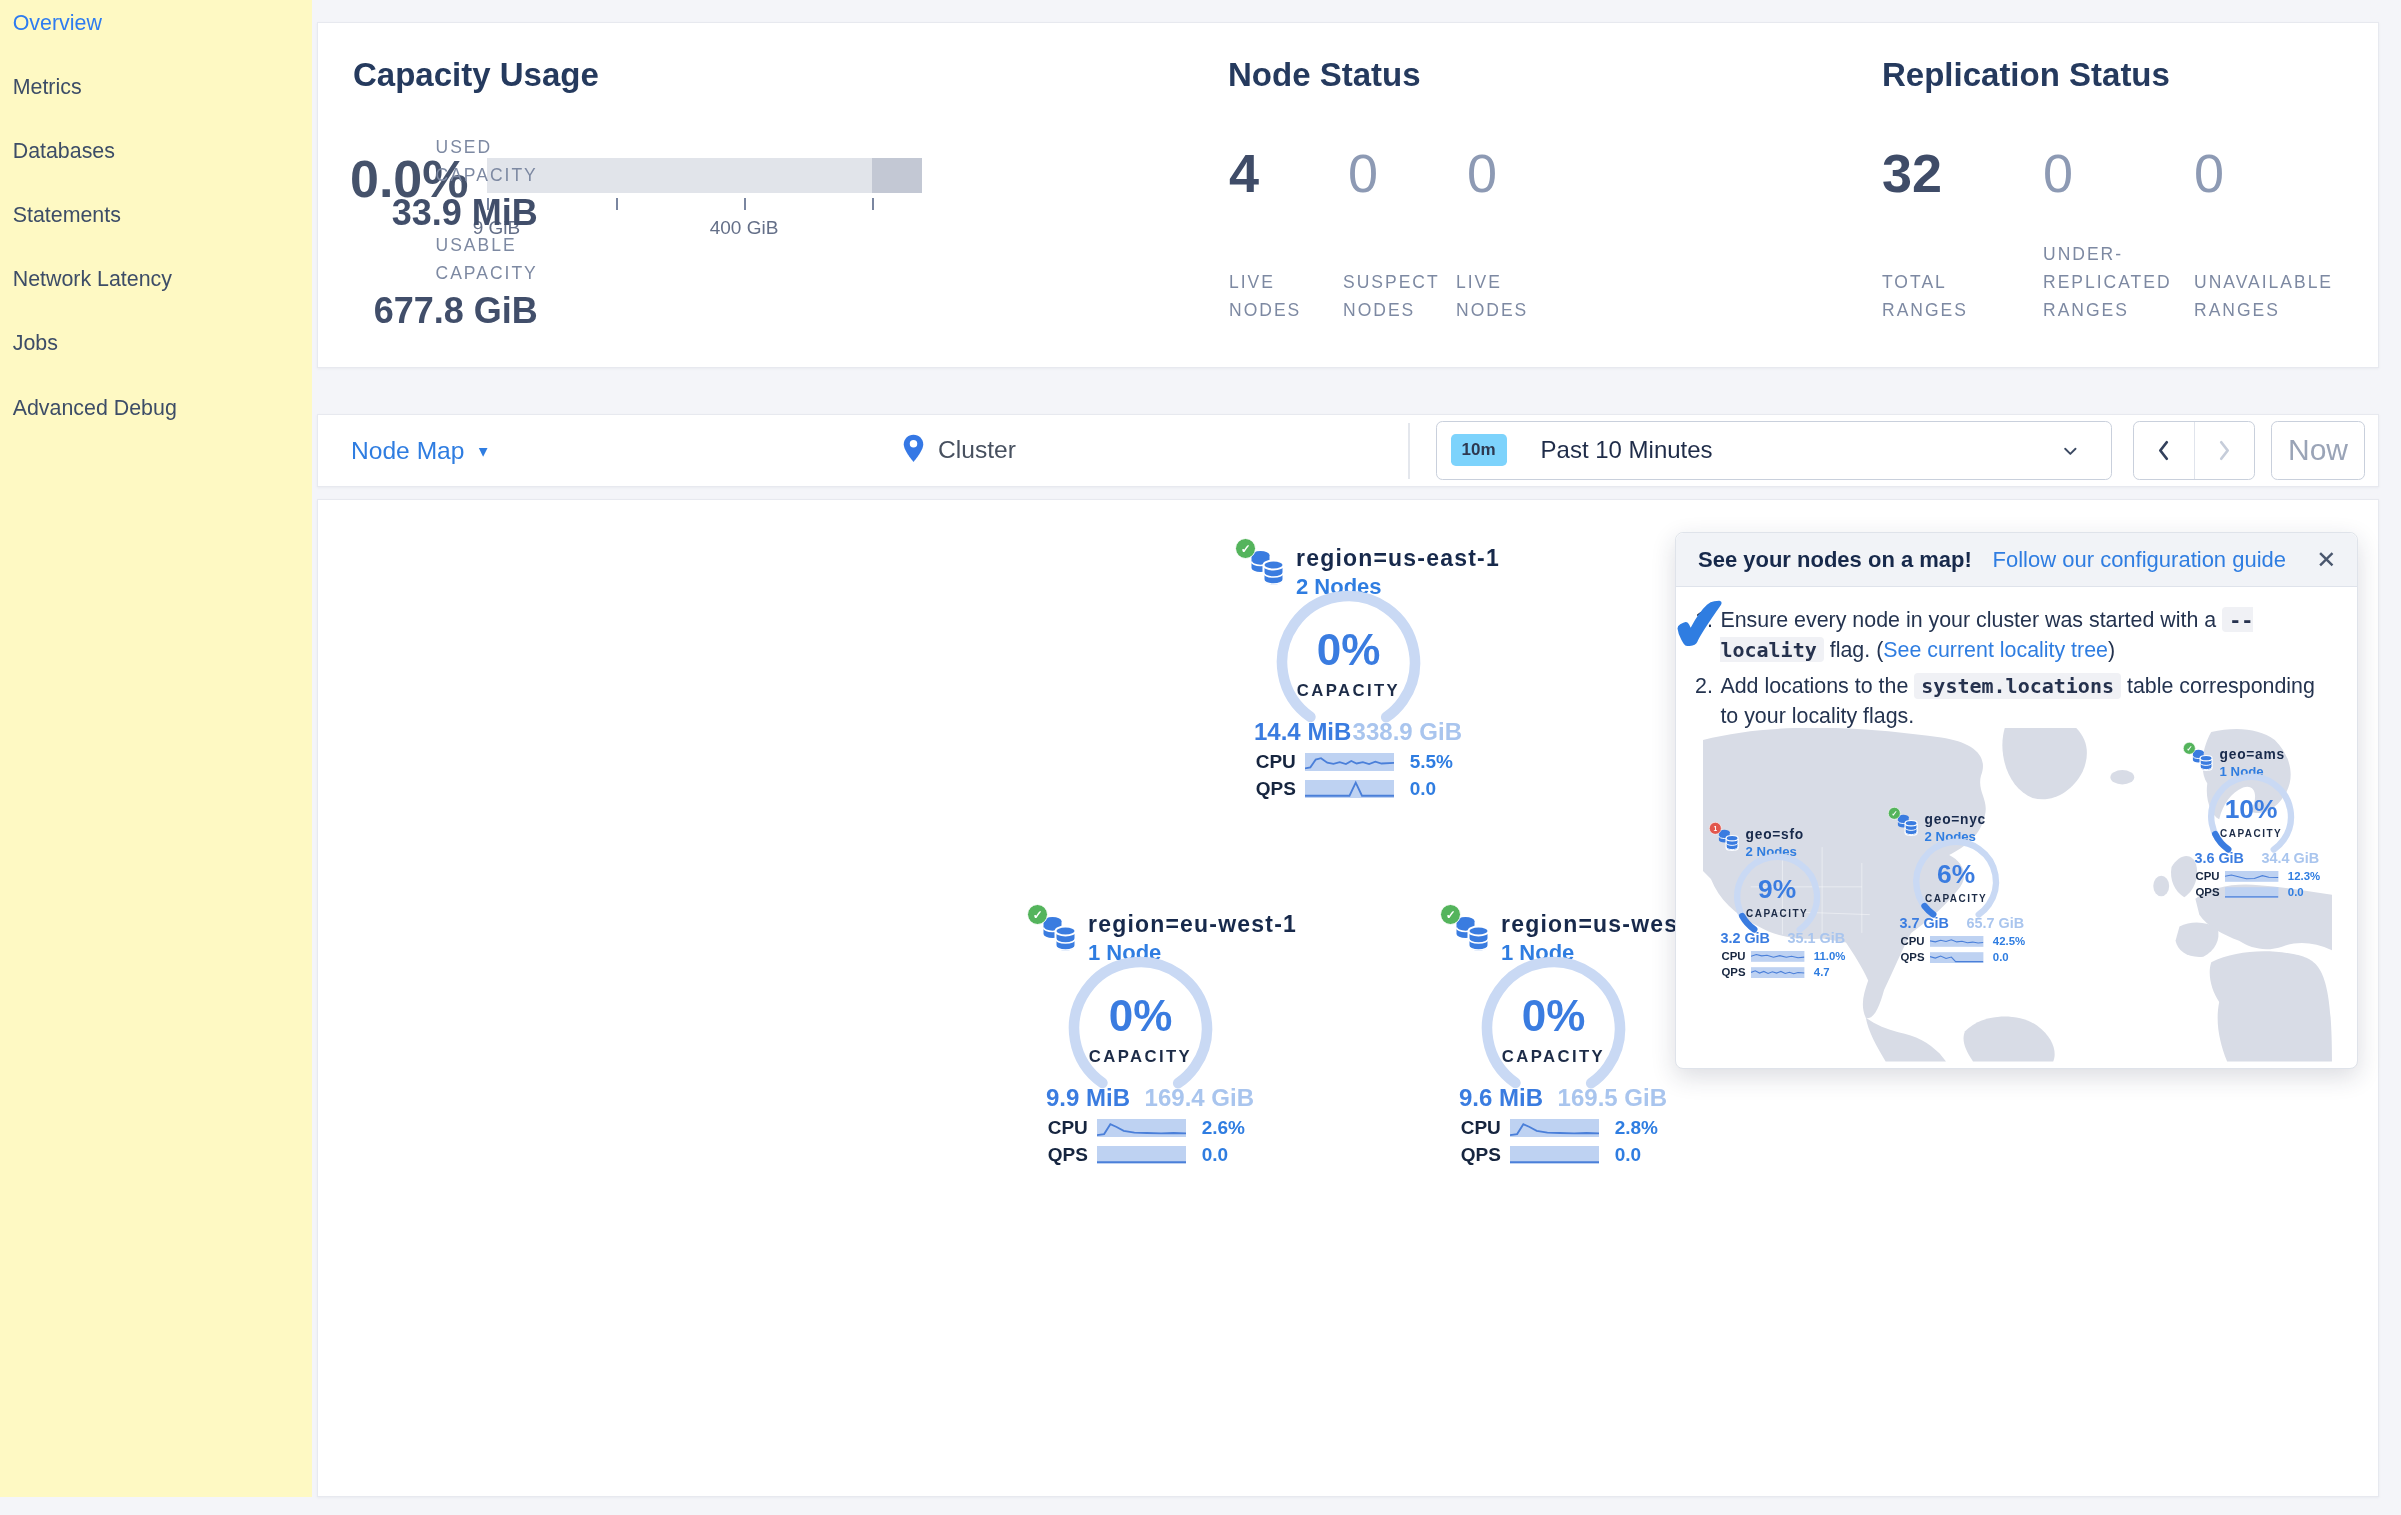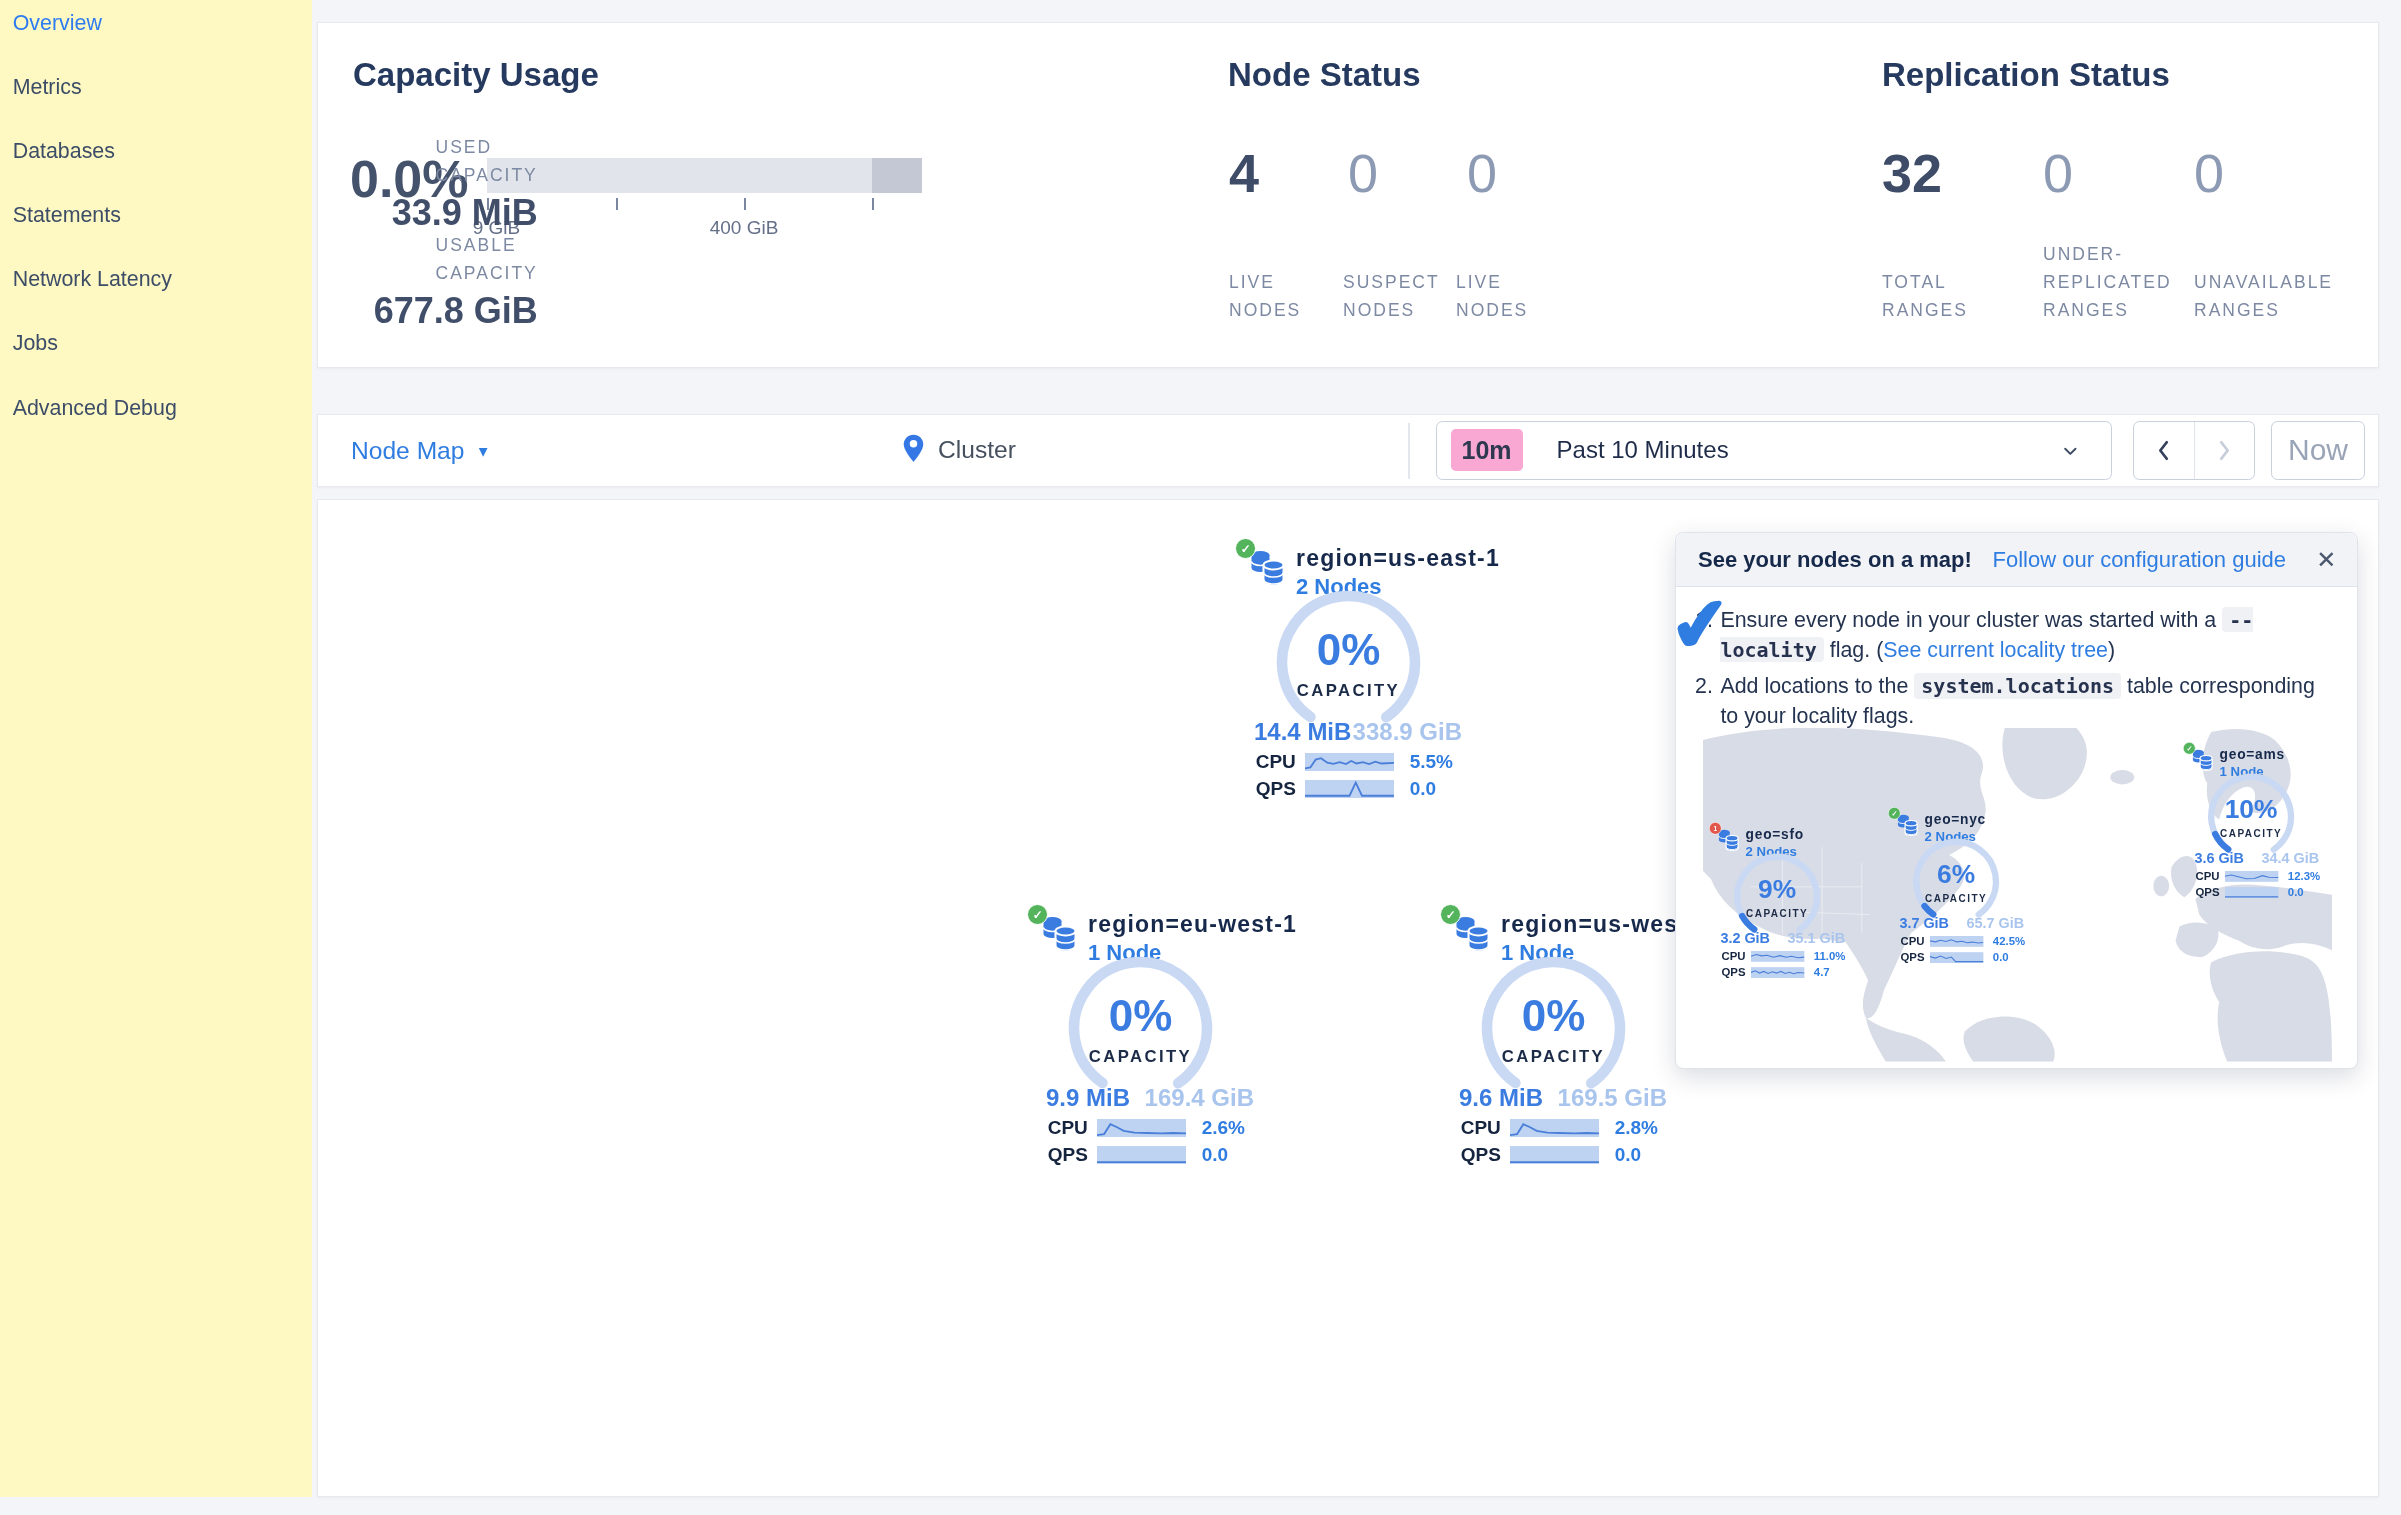--- a/index.html
+++ b/index.html
@@ -34,21 +34,21 @@
   .cu-value { font-size:36px; font-weight:700; color:#414e6a; margin-left:20.7px; position:relative; top:3.2px; }
   .cu-gap { width:62px; }
 
   
   .viewlink { position:absolute; left:33px; top:22px; font-size:24.6px; font-weight:500; color:#2f7de1; cursor:pointer; }
   .viewlink .caret { font-size:17.5px; margin-left:14.3px; position:relative; top:-2.4px; }
   .crumb { position:absolute; left:582px; top:17.5px; display:flex; align-items:center; cursor:default; }
   .crumb-label { font-size:24.6px; color:#47505f; margin-left:11px; }
   .tb-divider { position:absolute; left:1090px; top:8px; width:1.6px; height:56px; background:#e4e7ed; }
   .dropdown { position:absolute; left:1118px; top:5.6px; width:676px; height:59px; border:0.8px solid #c9d0dc; border-radius:6.4px; background:#fff; display:flex; align-items:center; cursor:pointer; }
-  .dd-badge { margin-left:13.5px; padding:6.4px 11px; background:#f9a8d4; border-radius:4.8px; font-size:25px; font-weight:700; color:#2e3950; }
+  .dd-badge { margin-left:13.5px; padding:6.4px 11px; background:#7dd3fc; border-radius:4.8px; font-size:17px; font-weight:700; color:#2e3950; }
   .dd-label { margin-left:34px; font-size:24px; font-weight:500; color:#1f2c49; }
   .dd-chevron { position:absolute; right:30px; top:19px; }
   .arrow-group { position:absolute; left:1815px; top:5.6px; width:122px; height:59px; border:0.8px solid #c9d0dc; border-radius:6.4px; background:#fff; display:flex; }
   .arrow-btn { flex:1; display:flex; align-items:center; justify-content:center; cursor:pointer; }
   .arrow-btn + .arrow-btn { border-left:0.8px solid #e0e4ec; }
   .now-btn { position:absolute; left:1953px; top:5.6px; width:94px; height:59px; border:0.8px solid #c9d0dc; border-radius:6.4px; background:#fff; font-size:30px; font-weight:500; color:#9aa4b7; display:flex; align-items:center; justify-content:center; cursor:pointer; }
 
   
   .node-group { position:absolute; width:238px; height:274px; }
   .badge { position:absolute; left:0; top:0; width:21.4px; height:21.4px; border-radius:50%; border:1.6px solid #fff; color:#fff; display:flex; align-items:center; justify-content:center; z-index:3; }

